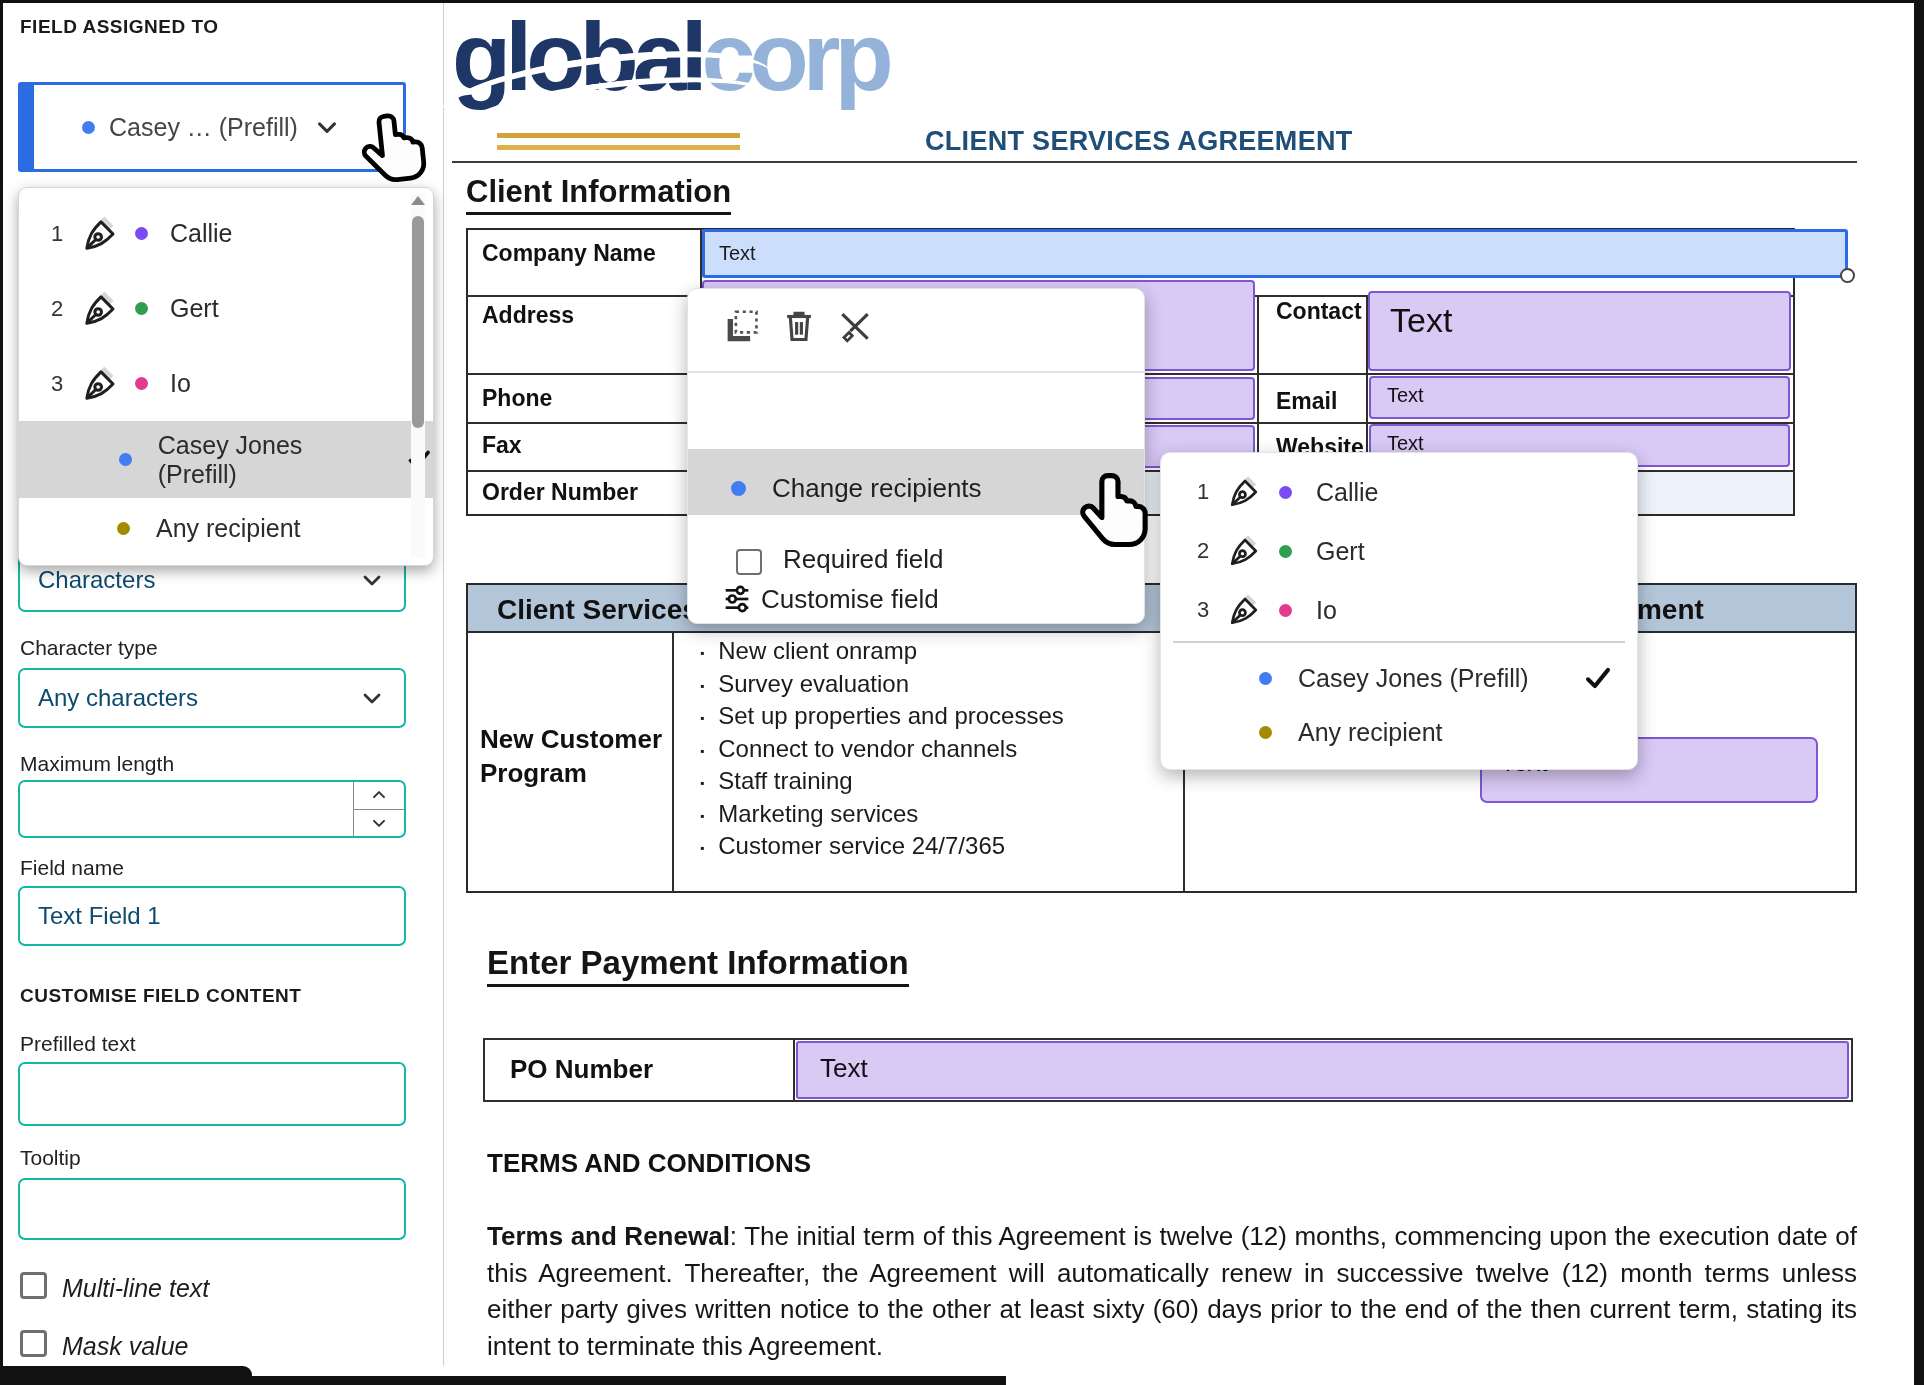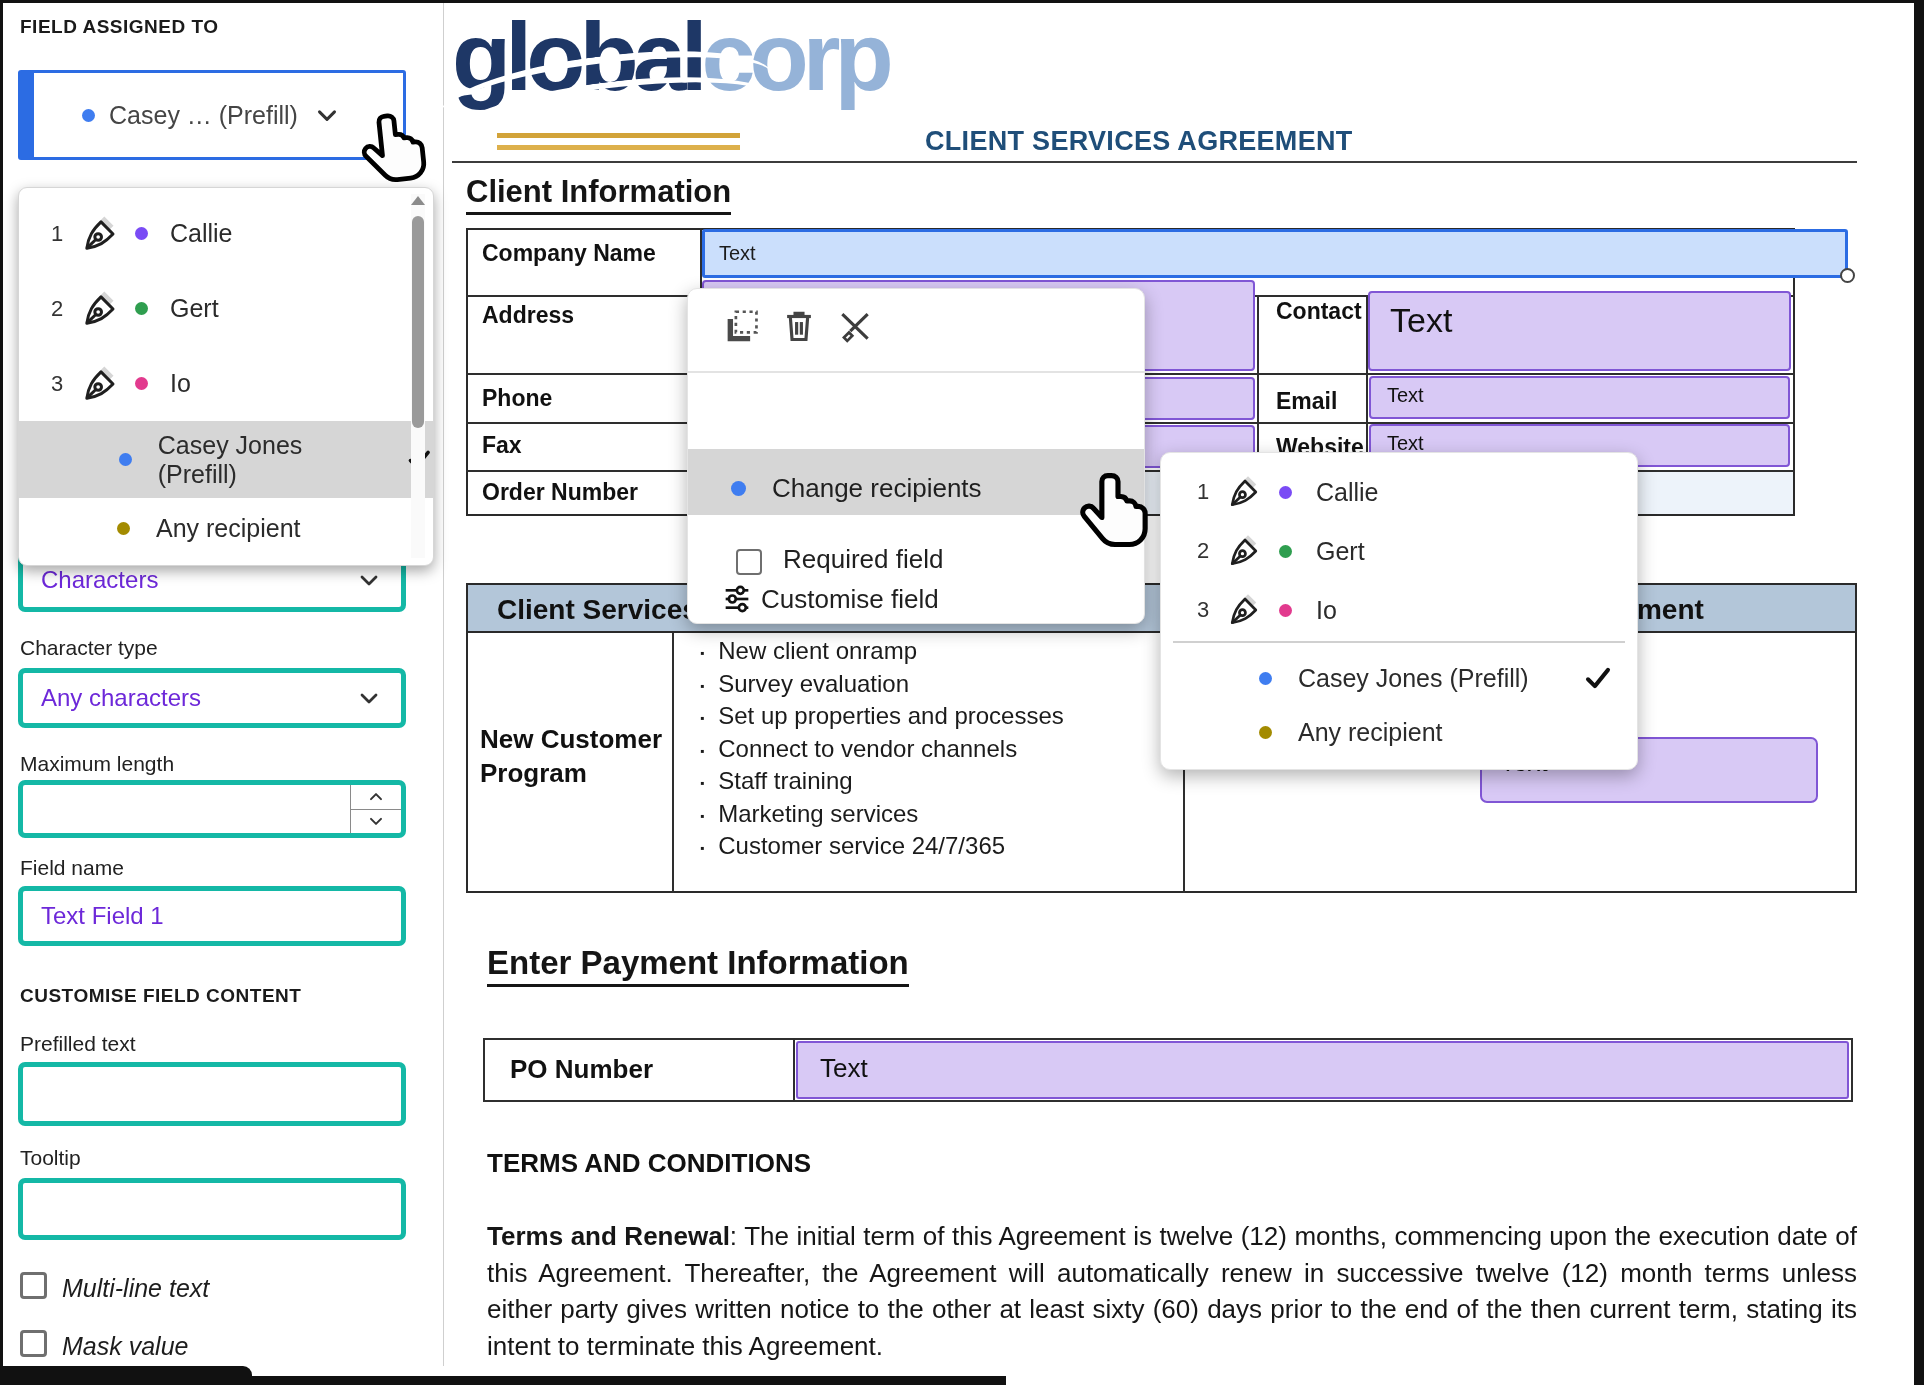--- a/index.html
+++ b/index.html
@@ -3,37 +3,37 @@
 <meta charset="utf-8">
 <style>
   html,body{margin:0;padding:0;background:#fff;}
   #page{position:relative;width:1924px;height:1385px;background:#fff;overflow:hidden;
         font-family:"Liberation Sans",sans-serif;color:#1c1c1c;}
   .abs{position:absolute;}
   .edge{background:#111;}
   
   .side-title{font-size:19px;font-weight:bold;letter-spacing:.5px;color:#1b1b1b;}
   .dd-btn{width:388px;height:90px;border:3px solid #2c6ce3;border-radius:3px;background:#fff;
-          display:flex;align-items:center;justify-content:center;gap:14px;box-sizing:border-box;}
+          display:flex;align-items:center;justify-content:center;gap:14px;box-sizing:border-box;margin-top:12px;}
   .dd-accent{position:absolute;left:0;top:0;bottom:0;width:13px;background:#2c6ce3;}
   .dd-label{font-size:25px;color:#454545;}
   .dot{border-radius:50%;display:inline-block;}
   .panel{background:#fff;border:1px solid #d6d6d6;border-radius:9px;
          box-shadow:0 5px 14px rgba(0,0,0,.35);}
   .prow{position:absolute;left:0;width:100%;display:flex;align-items:center;box-sizing:border-box;}
   .prow .num{width:26px;font-size:22px;color:#333;}
   .pname{font-size:25px;color:#2b2b2b;}
   .sel-row{background:#d6d6d6;}
   .scroll-track{position:absolute;width:14px;background:#fafafa;}
   .scroll-thumb{position:absolute;width:12px;background:#9a9a9a;border-radius:6px;}
   .tri-up{width:0;height:0;border-left:7px solid transparent;border-right:7px solid transparent;
           border-bottom:9px solid #8b8b8b;}
   .fld-label{font-size:21px;color:#222;}
-  .inp{background:#fff;border:5px solid #14b8a6;border-radius:7px;box-sizing:border-box;
-       display:flex;align-items:center;font-size:24px;color:#6d28d9;padding:0 18px;}
+  .inp{background:#fff;border:2px solid #14b8a6;border-radius:7px;box-sizing:border-box;
+       display:flex;align-items:center;font-size:24px;color:#0c4a6e;padding:0 18px;}
   .chk{width:27px;height:27px;border:3px solid #6f6f6f;border-radius:4px;box-sizing:border-box;background:#fff;}
   .chk-label{font-size:25px;color:#1d1d1d;font-style:italic;}
   
   .logo-txt{font-size:97px;font-weight:bold;letter-spacing:-6px;line-height:1;}
   .logo-a{color:#1e3766;} .logo-b{color:#95b3d8;}
   .swoosh{border-top:7px solid #fff;border-radius:50%;}
   .doc-h1{font-size:31px;font-weight:bold;color:#151515;border-bottom:3px solid #151515;
           display:inline-block;padding-bottom:2px;}
   .cell-lbl{font-size:23px;font-weight:bold;color:#111;}
   .tline{background:#2e2e2e;}

